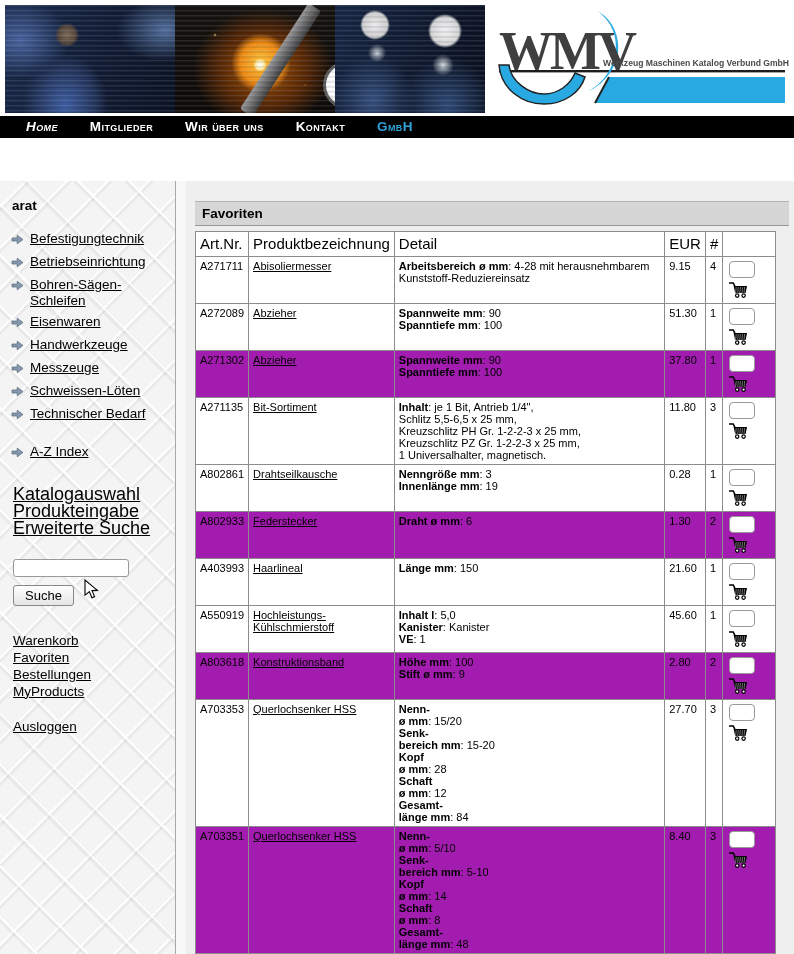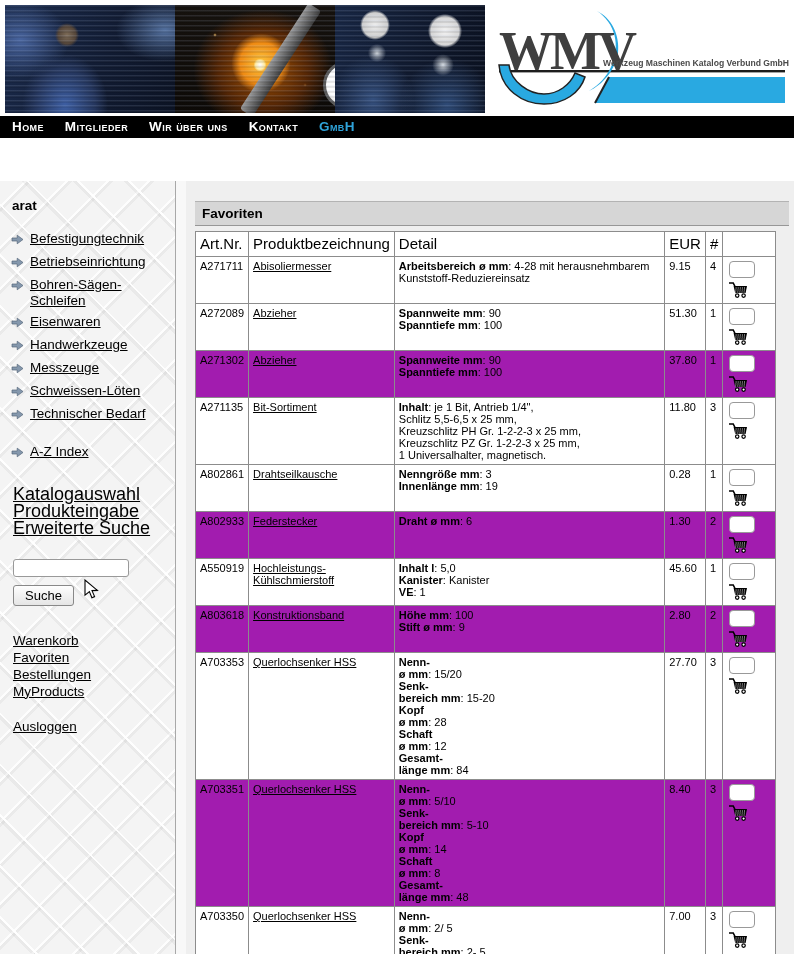--- a/index.html
+++ b/index.html
@@ -47,22 +47,22 @@
   .b-scan { left:0; top:0; width:784px; height:108px;
     background:repeating-linear-gradient(to bottom,
       rgba(190,205,235,0.13) 0px, rgba(190,205,235,0.13) 1px,
       rgba(0,0,0,0.16) 2px, rgba(0,0,0,0) 3px, rgba(0,0,0,0) 5px);
   }
   .b-logo svg { display:block; }
   
   .nav { position:absolute; left:0; top:116px; width:794px; height:22px; background:#000;
     display:flex; align-items:center; }
   .nav-item { color:#fff; font-weight:bold; font-size:13.5px; font-variant:small-caps;
-    letter-spacing:0.4px; margin-left:21px; cursor:pointer; line-height:22px; }
-  .nav-item:first-child { margin-left:12px; }
+    letter-spacing:0.4px; margin-left:32px; cursor:pointer; line-height:22px; }
+  .nav-item:first-child { margin-left:26px;font-style:italic; }
   .nav-item.active { color:#2fa3da; }
   
   .content { position:absolute; left:0; top:149px; width:794px; height:814px; display:flex;margin-top:32px; }
   .sidebar { width:176px; height:814px; border-right:1px solid #a8a8a8; padding:12px 6px 0 11px;
     background-color:#f4f4f4;
     background-image:
       repeating-linear-gradient(45deg, rgba(0,0,0,0) 0 15px, rgba(0,0,0,0.045) 15px 18px, rgba(255,255,255,0.95) 18px 20px, rgba(0,0,0,0) 20px 36px),
       repeating-linear-gradient(-45deg, rgba(0,0,0,0) 0 10px, rgba(0,0,0,0.04) 10px 13px, rgba(255,255,255,0.85) 13px 15px, rgba(0,0,0,0) 15px 29px);
   }
   .strip { width:10px; height:814px; background:#f8f8f8; }
@@ -413,20 +413,43 @@
           <path d="M1 2 H5.2 L7 5.5" fill="none" stroke="#000" stroke-width="1.6"></path>
           <path d="M5.6 5 H19 L17.6 12 H7.2 Z" fill="#000"></path>
           <path d="M7.6 7 H17.8 M7.4 9 H17.6 M7.2 11 H17.3" stroke="#fff" stroke-width="0.9" stroke-dasharray="1 1.1"></path>
           <circle cx="9.2" cy="14.6" r="1.7" fill="#fff" stroke="#000" stroke-width="1.2"></circle>
           <circle cx="15.6" cy="14.6" r="1.7" fill="#fff" stroke="#000" stroke-width="1.2"></circle>
         </svg>
       </span>
     </td>
   </tr>
           <tr>
+    <td class="c-art">A403993</td>
+    <td class="c-name">
+      <a class="plink">Haarlineal</a>
+    </td>
+    <td class="c-detail">
+              <div class="detail-line"><b>Länge mm</b>: 150</div>
+            </td>
+    <td class="c-eur">21.60</td>
+    <td class="c-qty">1</td>
+    <td class="c-cart">
+      <input class="qty-input" style="">
+      <span class="cart-btn">
+        <svg width="21" height="17" viewBox="0 0 21 17">
+          <path d="M1 2 H5.2 L7 5.5" fill="none" stroke="#000" stroke-width="1.6"></path>
+          <path d="M5.6 5 H19 L17.6 12 H7.2 Z" fill="#000"></path>
+          <path d="M7.6 7 H17.8 M7.4 9 H17.6 M7.2 11 H17.3" stroke="#fff" stroke-width="0.9" stroke-dasharray="1 1.1"></path>
+          <circle cx="9.2" cy="14.6" r="1.7" fill="#fff" stroke="#000" stroke-width="1.2"></circle>
+          <circle cx="15.6" cy="14.6" r="1.7" fill="#fff" stroke="#000" stroke-width="1.2"></circle>
+        </svg>
+      </span>
+    </td>
+  </tr>
+          <tr>
     <td class="c-art">A550919</td>
     <td class="c-name">
       <a class="plink">Hochleistungs-Kühlschmierstoff</a>
     </td>
     <td class="c-detail">
               <div class="detail-line"><b>Inhalt l</b>: 5,0</div>
               <div class="detail-line"><b>Kanister</b>: Kanister</div>
               <div class="detail-line"><b>VE</b>: 1</div>
             </td>
     <td class="c-eur">45.60</td>

